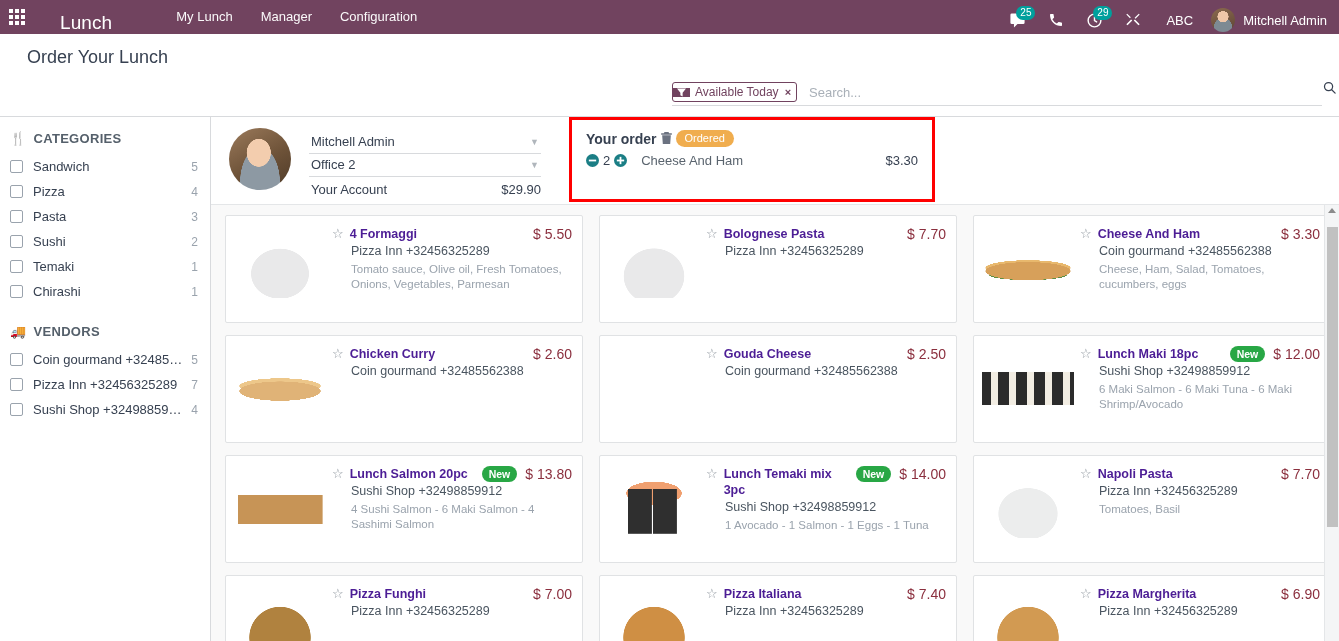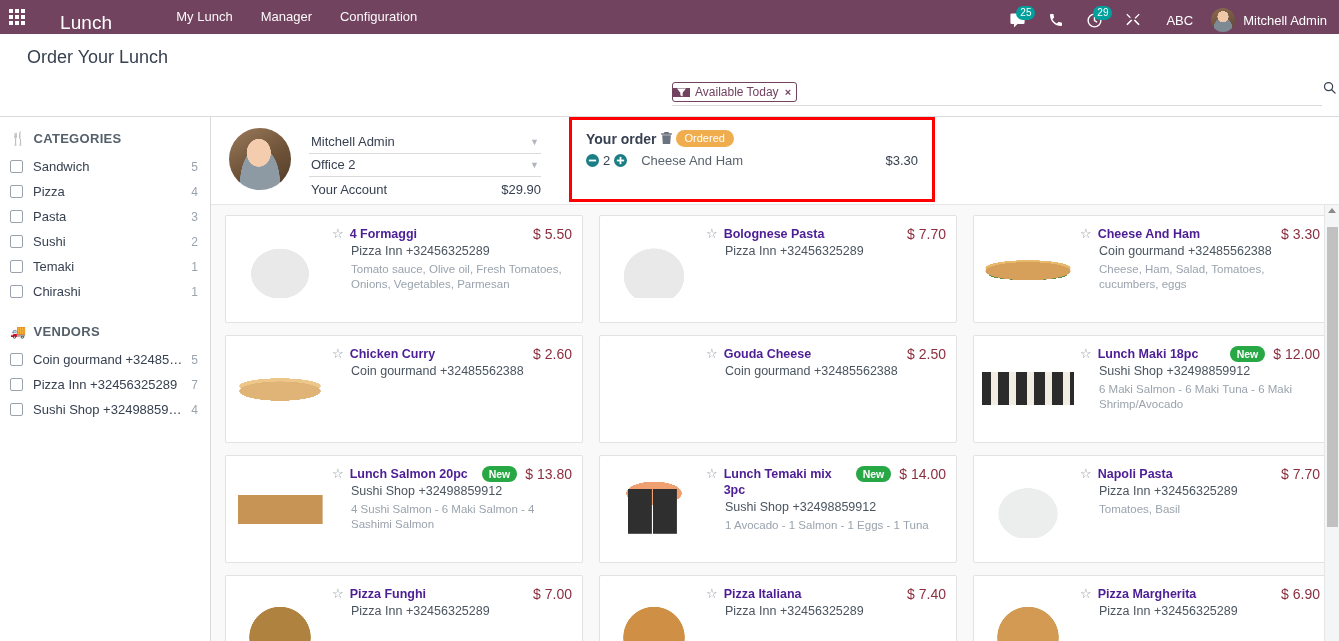--- a/index.html
+++ b/index.html
@@ -514,20 +514,21 @@
   <div class="searchview">
     <div class="facet">
       <div class="facet-icon">
         <svg width="9" height="9" viewBox="0 0 16 16" fill="#fff">
             <path d="M0 1h16L10 8.5V15l-4-2V8.5z"></path>
           </svg>
       </div>
       <div class="facet-label">Available Today</div>
       <div class="facet-close">×</div>
     </div>
+    <input class="search-input" type="text" placeholder="Search..." style="">
   </div>
   <div class="search-magnifier">
     <svg width="15" height="15" viewBox="0 0 24 24" fill="none" stroke="#374151" stroke-width="2">
       <circle cx="10.5" cy="10.5" r="6.5"></circle>
         <path d="M15.5 15.5 21 21" stroke-linecap="round"></path>
     </svg>
   </div>
 
   <div class="cp-row2">
     <div class="cp-dropdowns">

